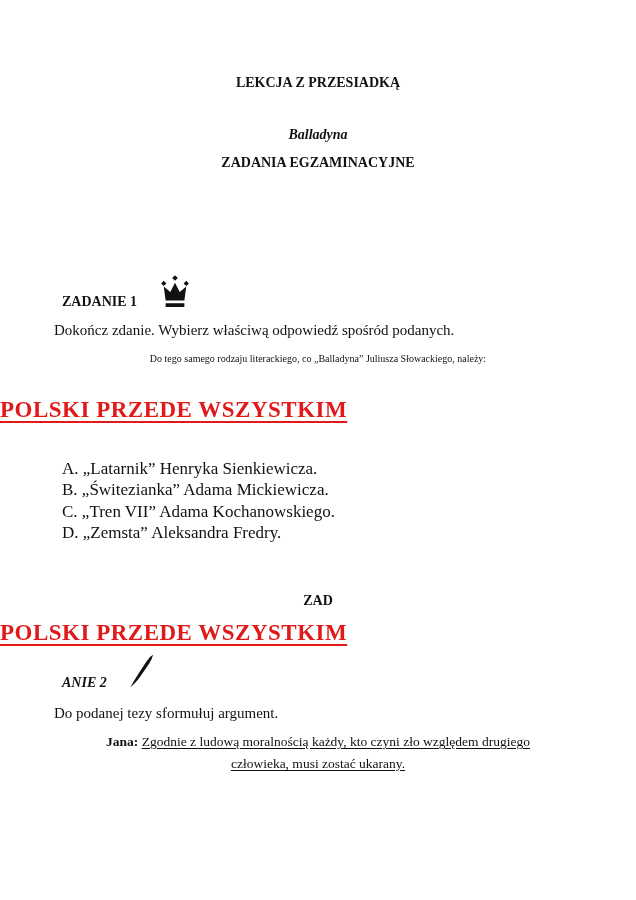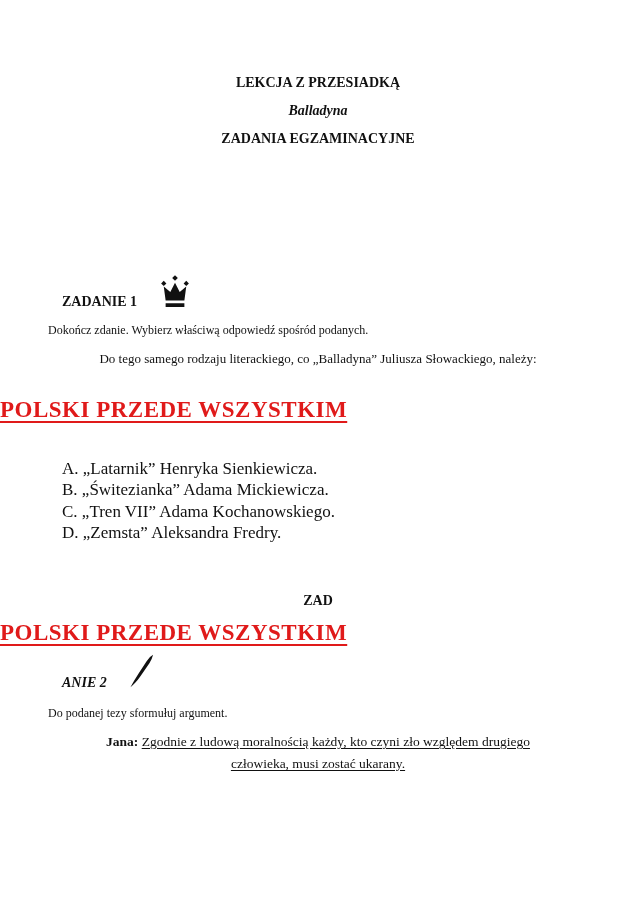--- a/index.html
+++ b/index.html
@@ -21,21 +21,21 @@
   .doc-header {
     position: absolute;
     top: 69px;
     left: 0;
     width: 100%;
     text-align: center;
     font-weight: bold;
     font-size: 14px;
     line-height: 28px;
   }
-  .doc-header .subtitle { font-style: italic; }
+  .doc-header .subtitle { font-style: italic; margin-top: 24px; }
 
   
   .task-label-row {
     position: absolute;
     left: 62px;
     display: flex;
     align-items: flex-end;
     gap: 23px;
   }
   .task-label-row .task-label {
@@ -43,37 +43,37 @@
     font-size: 14px;
     line-height: 17px;
   }
   .row-task1 { top: 274px; height: 36px; }
   .row-task2 { top: 655px; height: 36px; font-style: italic; }
   .icon-crown svg { display: block; }
   .icon-pen svg { display: block; margin-bottom: 3px; }
 
   .body-line {
     position: absolute;
-    left: 48px;
-    font-size: 12px;
+    left: 54px;
+    font-size: 15px;
     line-height: 17px;
     white-space: nowrap;
   }
   .line-instruction1 { top: 322px; }
   .line-instruction2 { top: 705px; }
 
   .question-block {
     position: absolute;
     top: 348px;
     left: 0;
     width: 100%;
     padding: 0 70px;
     box-sizing: border-box;
     text-align: center;
-    font-size: 13px;
+    font-size: 10px;
     line-height: 22.5px;
   }
 
   .red-banner {
     position: absolute;
     left: 0;
     width: 100%;
     text-align: left;
     font-size: 23px;
     font-weight: bold;

